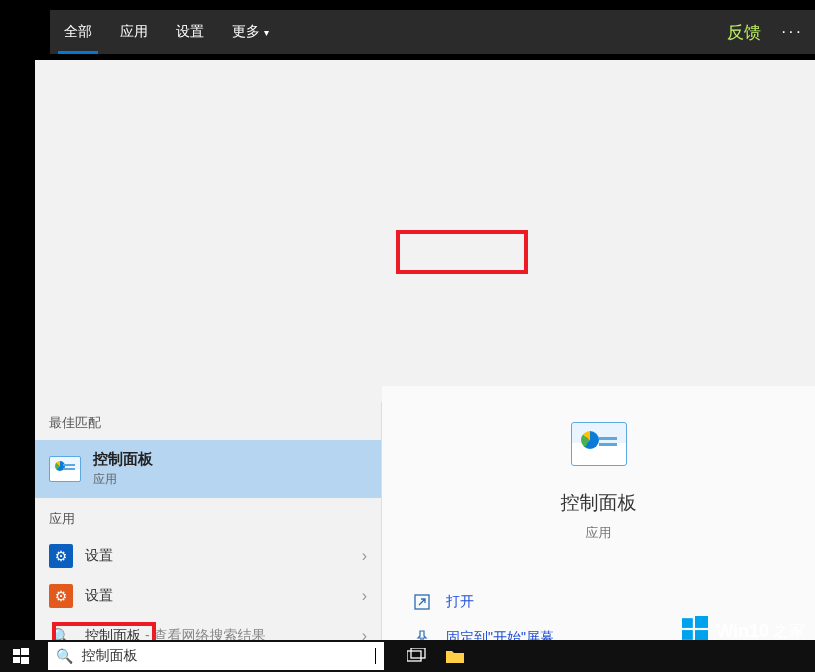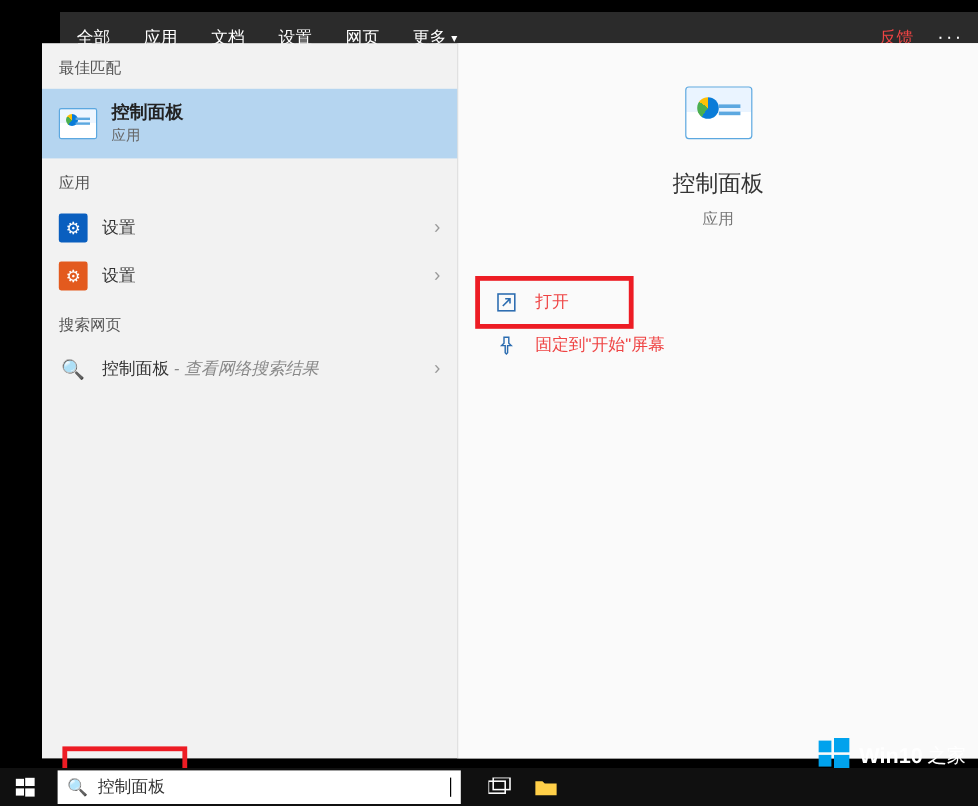--- a/index.html
+++ b/index.html
@@ -38,29 +38,30 @@
     height: 3px;
     background: #0078d4;
   }
   .more-arrow { margin-left: 4px; font-size: 10px; }
   .header-right {
     margin-left: auto;
     display: flex;
     align-items: center;
     padding-right: 12px;
   }
-  .feedback { color: #ef4444; font-size: 14px; padding: 0 12px; cursor: pointer; }
+  .feedback { color: #bef264; font-size: 17px; padding: 0 12px; cursor: pointer; }
   .ellipsis { color: #fff; font-size: 16px; letter-spacing: 2px; padding: 0 8px; cursor: pointer; }
 
   
   .panel {
     position: absolute;
-    left: 35px; top: 36px; width: 780px; height: 596px;
+    left: 35px; top: 60px; width: 780px; height: 596px;
     background: #f2f2f2;
     display: flex;
+    align-items: flex-end;
   }
   .left-col {
     width: 347px;
     border-right: 1px solid #ddd;
     display: flex;
     flex-direction: column;
   }
   .section-label {
     font-size: 13px;
     color: #555;
@@ -111,21 +112,21 @@
   .li-icon {
     width: 24px; height: 24px;
     display: flex; align-items: center; justify-content: center;
     margin-right: 12px;
     font-size: 14px;
   }
   .gear-blue { background: #0a5fbf; color: #fff; border-radius: 2px; }
   .gear-orange { background: #e35a1e; color: #fff; border-radius: 2px; }
   .mag-icon { color: #555; font-size: 16px; }
   .li-label { font-size: 14px; color: #333; }
-  .li-label .grey { color: #888; font-style: italic; }
+  .li-label .grey { color: #888; }
   .chev {
     position: absolute;
     right: 14px;
     color: #999;
     font-size: 16px;
   }
 
   
   .right-col {
     flex: 1;
@@ -162,21 +163,21 @@
   .actions {
     width: 100%;
     margin-top: 42px;
     padding-left: 22px;
   }
   .action {
     display: flex;
     align-items: center;
     height: 36px;
     font-size: 14px;
-    color: #ef4444;
+    color: #1d4ed8;
     cursor: pointer;
     padding-left: 8px;
   }
   .action-icon {
     width: 20px; color: #2b6cb0;
     margin-right: 14px;
     display: inline-flex;
     align-items: center;
     justify-content: center;
   }
@@ -239,23 +240,21 @@
   .wm-main .bold { font-weight: 600; }
   .wm-sub { font-size: 16px; margin-left: 4px; }
 </style>
 </head>
 <body>
 
 <div class="header">
   <div class="tabs">
     <div class="tab active">全部</div>
     <div class="tab">应用</div>
-    <div class="tab">文档</div>
     <div class="tab">设置</div>
-    <div class="tab">网页</div>
     <div class="tab">
       <span>更多</span>
       <span class="more-arrow">▾</span>
     </div>
   </div>
   <div class="header-right">
     <div class="feedback">反馈</div>
     <div class="ellipsis">···</div>
   </div>
 </div>
@@ -278,21 +277,20 @@
       <span class="li-icon gear-blue">⚙</span>
       <span class="li-label">设置</span>
       <span class="chev">›</span>
     </div>
     <div class="list-item">
       <span class="li-icon gear-orange">⚙</span>
       <span class="li-label">设置</span>
       <span class="chev">›</span>
     </div>
 
-    <div class="section-label">搜索网页</div>
 
     <div class="list-item">
       <span class="li-icon mag-icon">🔍</span>
       <span class="li-label">
         <span>控制面板</span><span class="grey"> - 查看网络搜索结果</span>
       </span>
       <span class="chev">›</span>
     </div>
   </div>
 

